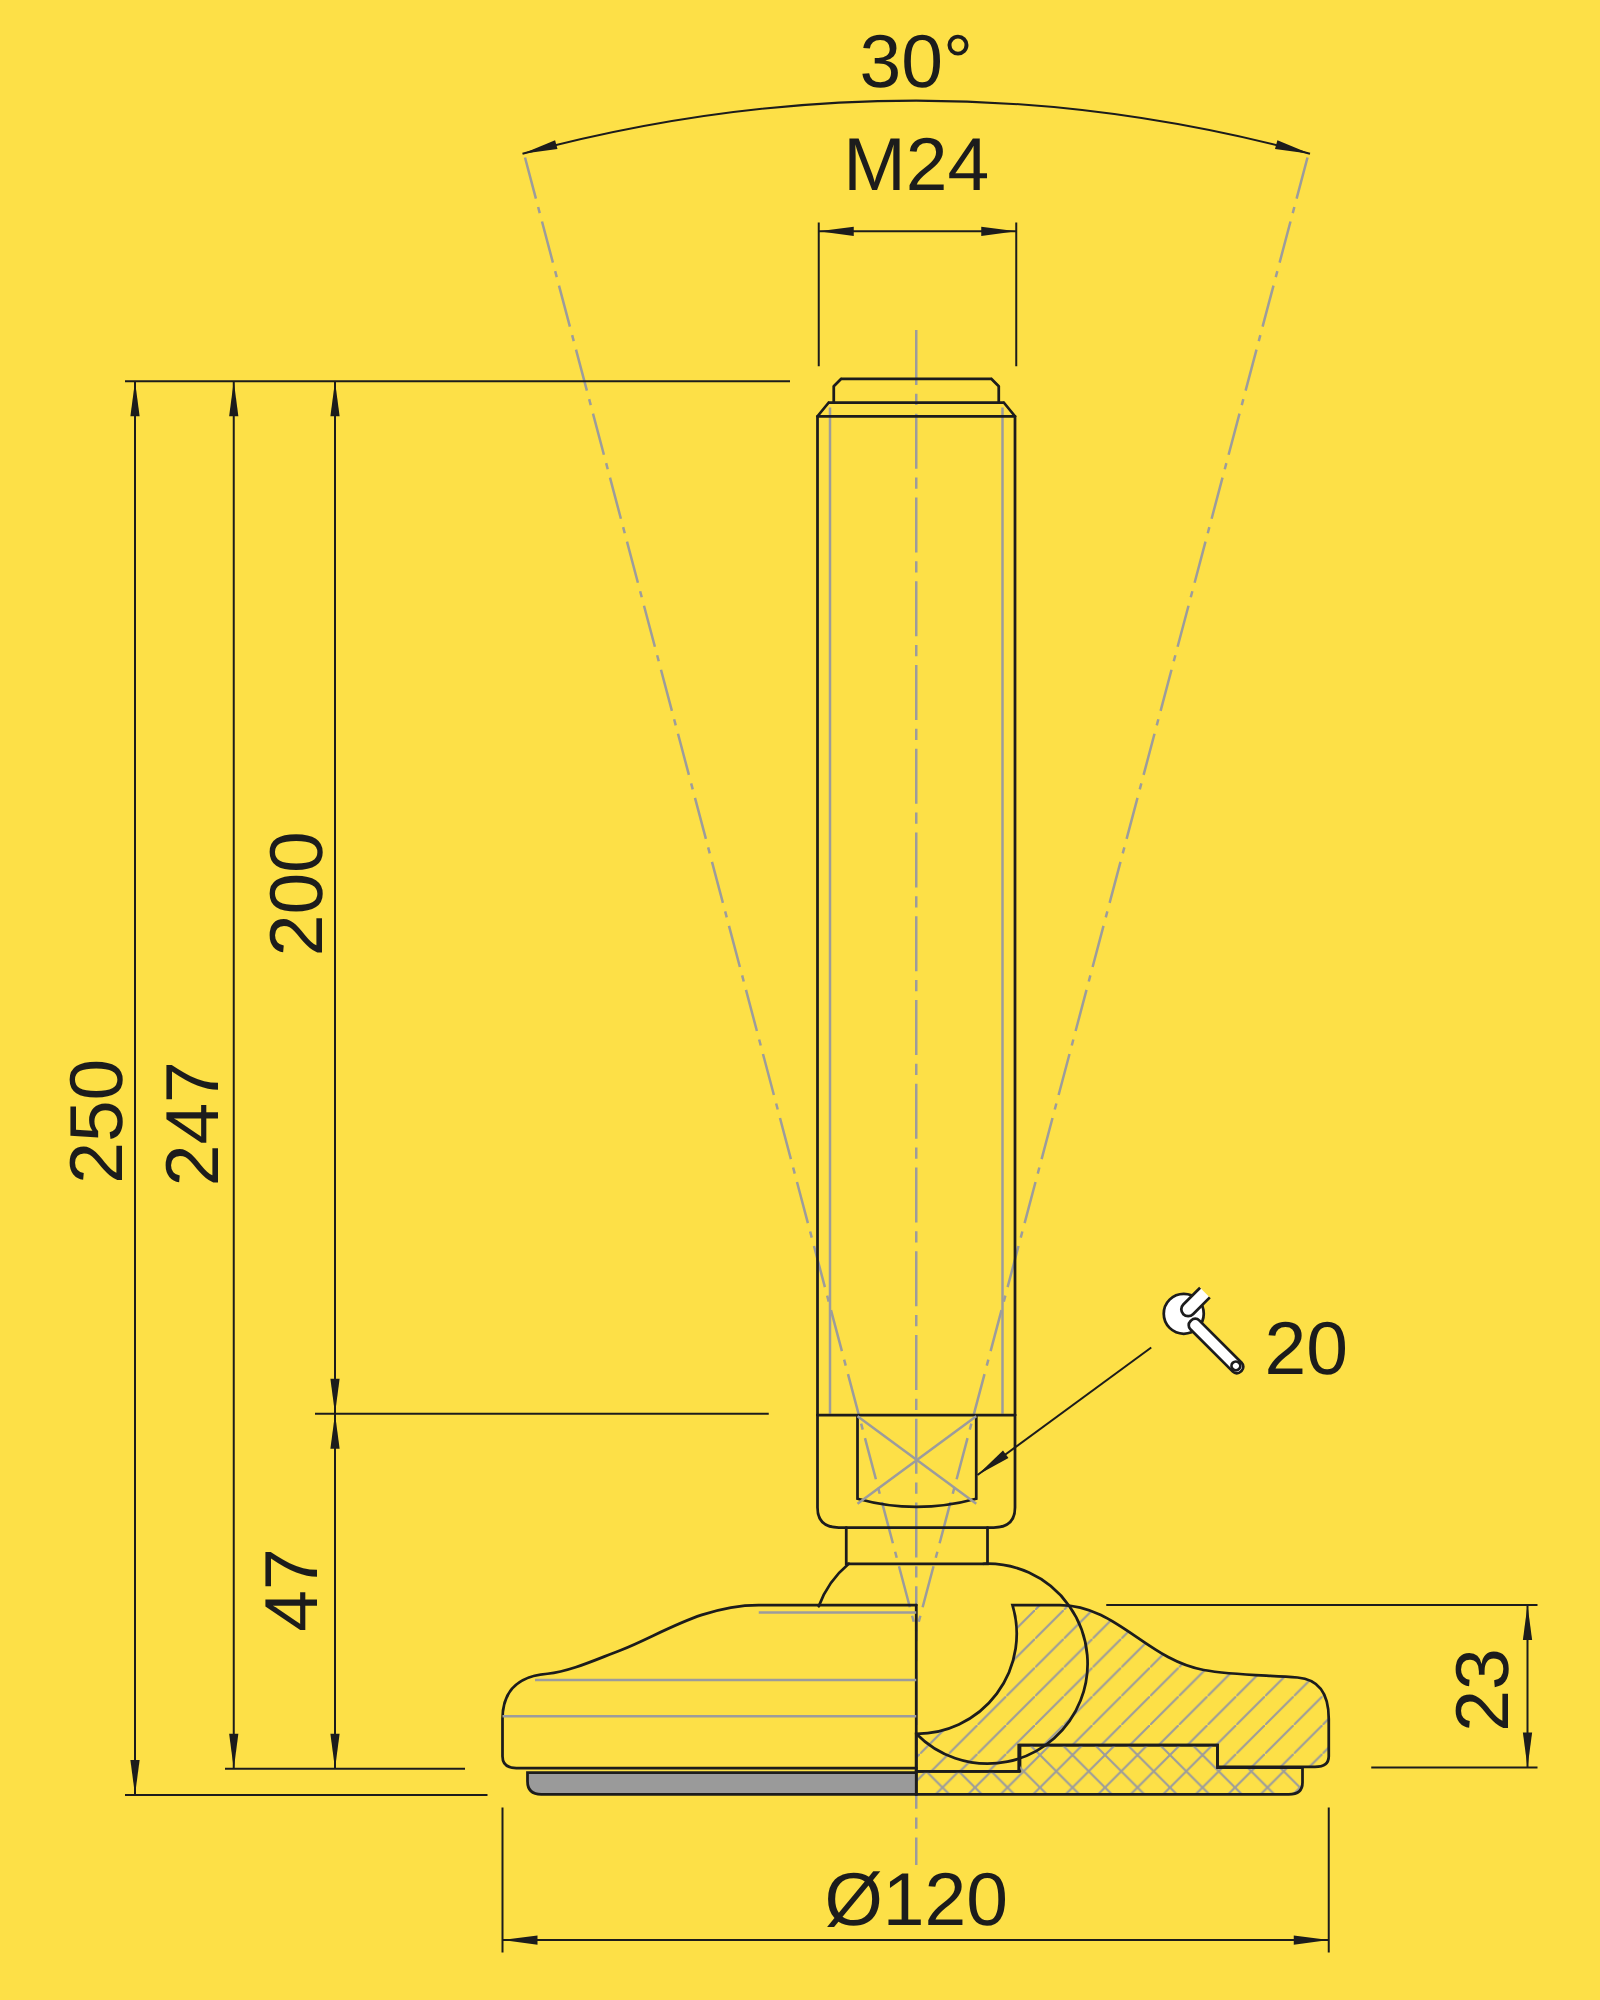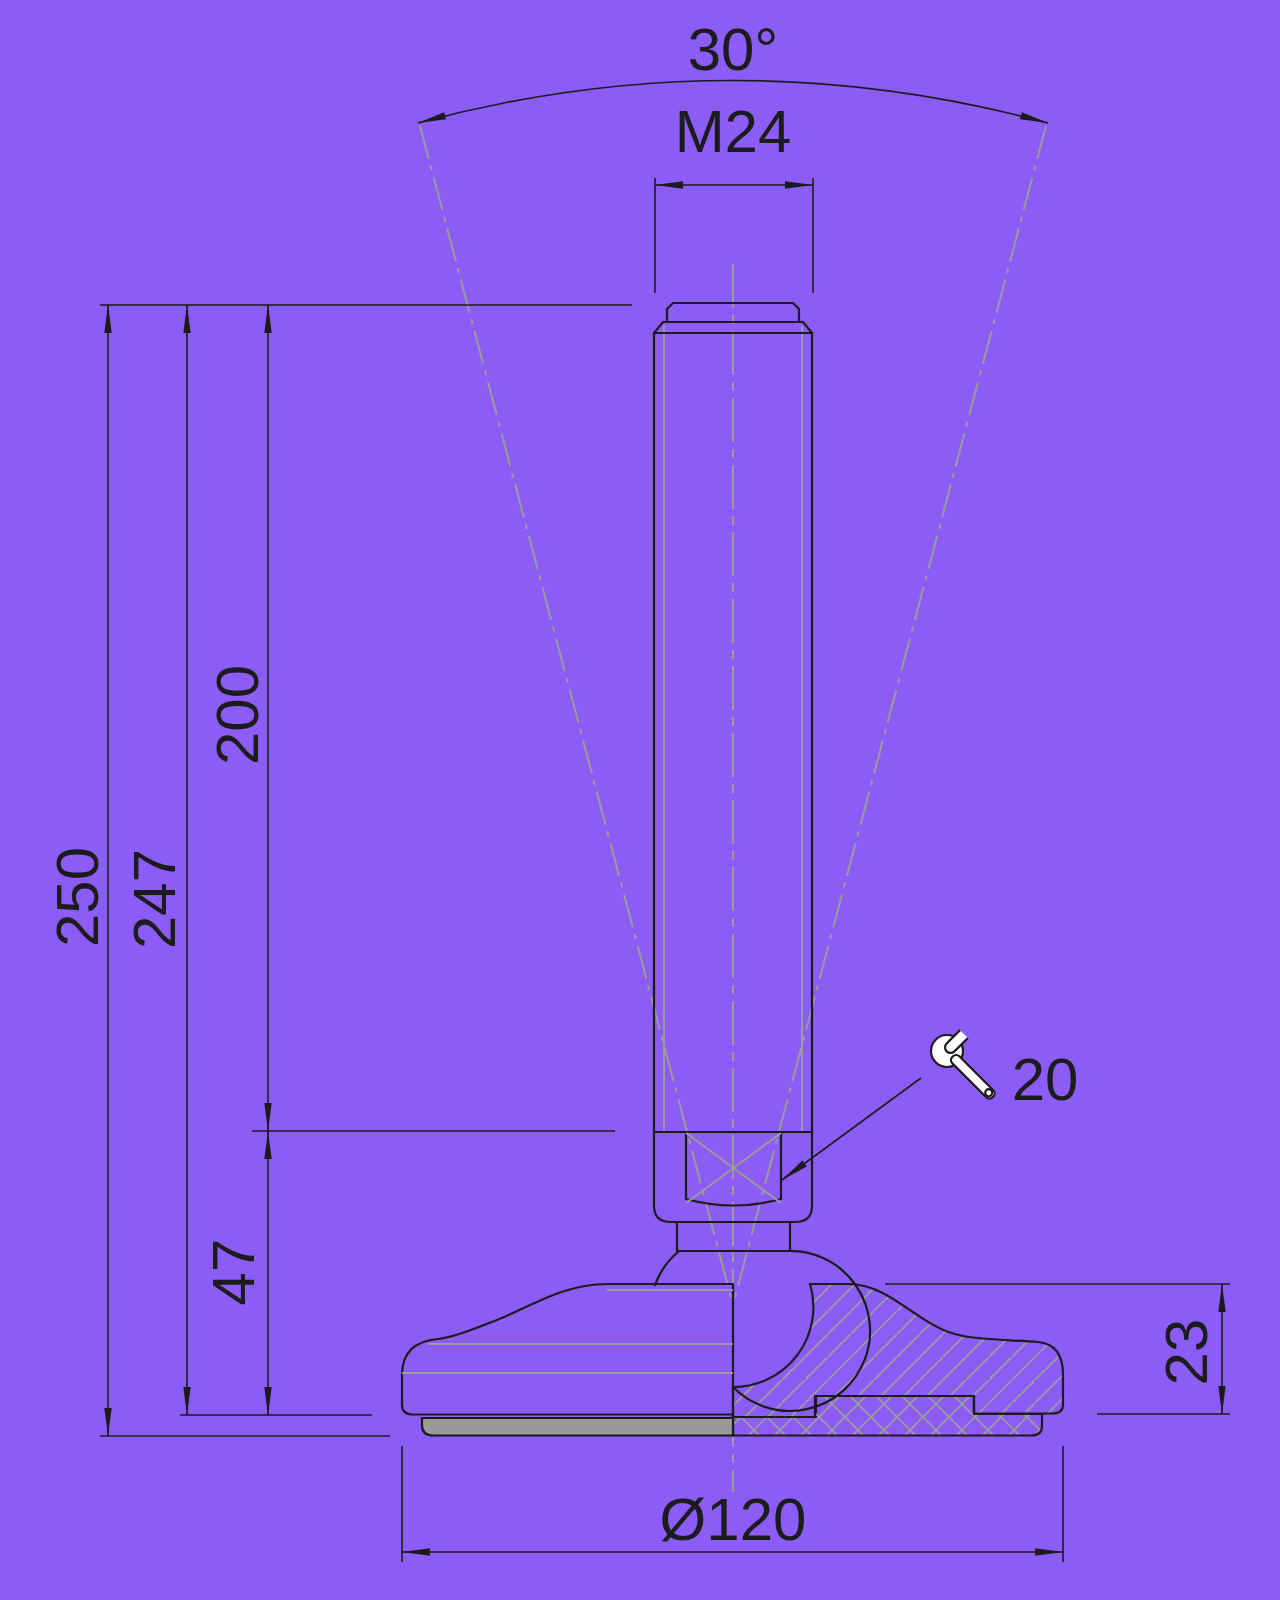--- a/index.html
+++ b/index.html
@@ -1,17 +1,17 @@
 <!DOCTYPE html>
 <html><head>
 <meta charset="utf-8">
 <title>Technical drawing</title>
 <style>
   html,body{margin:0;padding:0;background:#ffffff;}
-  .canvas{position:relative;width:1280px;height:1600px;background:#8b5cf6;overflow:hidden;}
+  .canvas{position:relative;width:1280px;height:1600px;background:#fde047;overflow:hidden;}
   svg{display:block;}
   .dim-text{font-family:"Liberation Sans","DejaVu Sans",sans-serif;font-size:60px;fill:#1c1c1c;}
   .outline{stroke:#1c1c1c;stroke-width:2.2;fill:none;stroke-linecap:round;}
   .thin{stroke:#1c1c1c;stroke-width:1.6;fill:none;}
   .gray{stroke:#9c9c9c;stroke-width:2;fill:none;}
 </style>
 </head>
 <body>
 
 <div class="canvas">

